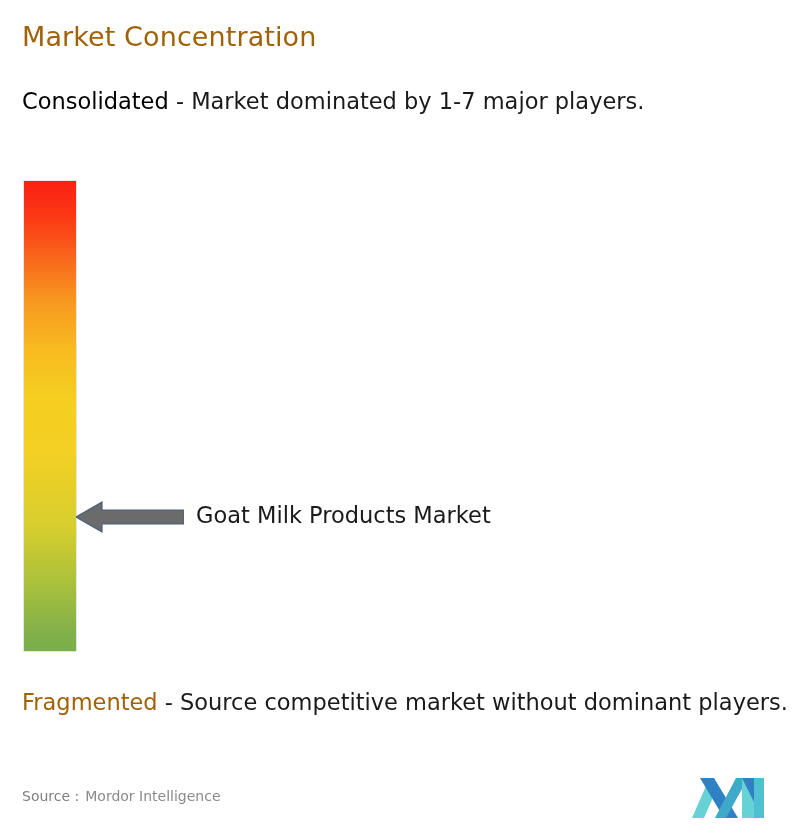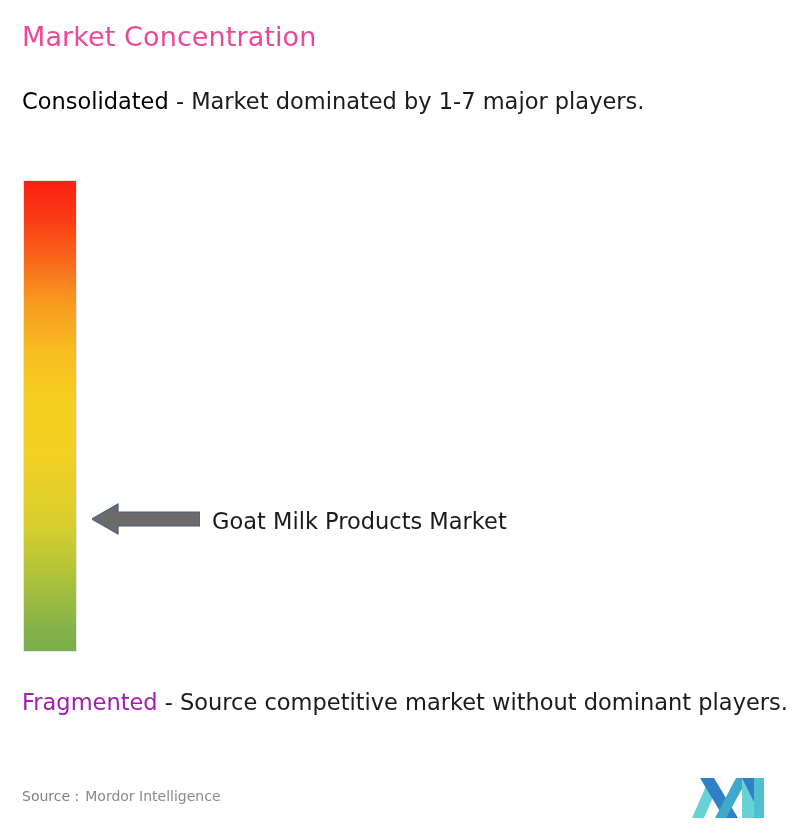--- a/index.html
+++ b/index.html
@@ -15,21 +15,21 @@
     overflow: hidden;
   }
 
   
   #chart-title {
     position: absolute;
     left: 22px;
     top: 20px;
     font-size: 27px;
     line-height: 34px;
-    color: #ec4899;
+    color: #a16207;
     font-weight: 400;
     letter-spacing: 0.1px;
     white-space: nowrap;
   }
 
   
   #consolidated-caption {
     position: absolute;
     left: 22px;
     top: 86px;
@@ -48,21 +48,21 @@
     position: absolute;
     left: 22px;
     top: 687px;
     width: 766px;
     font-size: 22.5px;
     line-height: 31px;
     color: #1a1a1a;
     font-weight: 400;
   }
   #fragmented-caption .kw {
-    color: #a21caf;
+    color: #a16207;
   }
 
   
   #gradient-bar {
     position: absolute;
     left: 24px;
     top: 181px;
     width: 52px;
     height: 470px;
     background: linear-gradient(
@@ -78,24 +78,24 @@
       #a8c03c 86%,
       #82b14a 96%,
       #7aad4c 100%
     );
     box-shadow: 0 0 0 1px rgba(210,210,210,0.55);
   }
 
   
   #market-pointer {
     position: absolute;
-    left: 92px;
+    left: 76px;
     top: 500px;
     display: flex;
-    align-items: flex-end;
+    align-items: flex-start;
     height: 36px;
   }
   #pointer-arrow {
     display: block;
     width: 108px;
     height: 34px;
     flex: 0 0 auto;
   }
   #pointer-label {
     margin-left: 12px;

